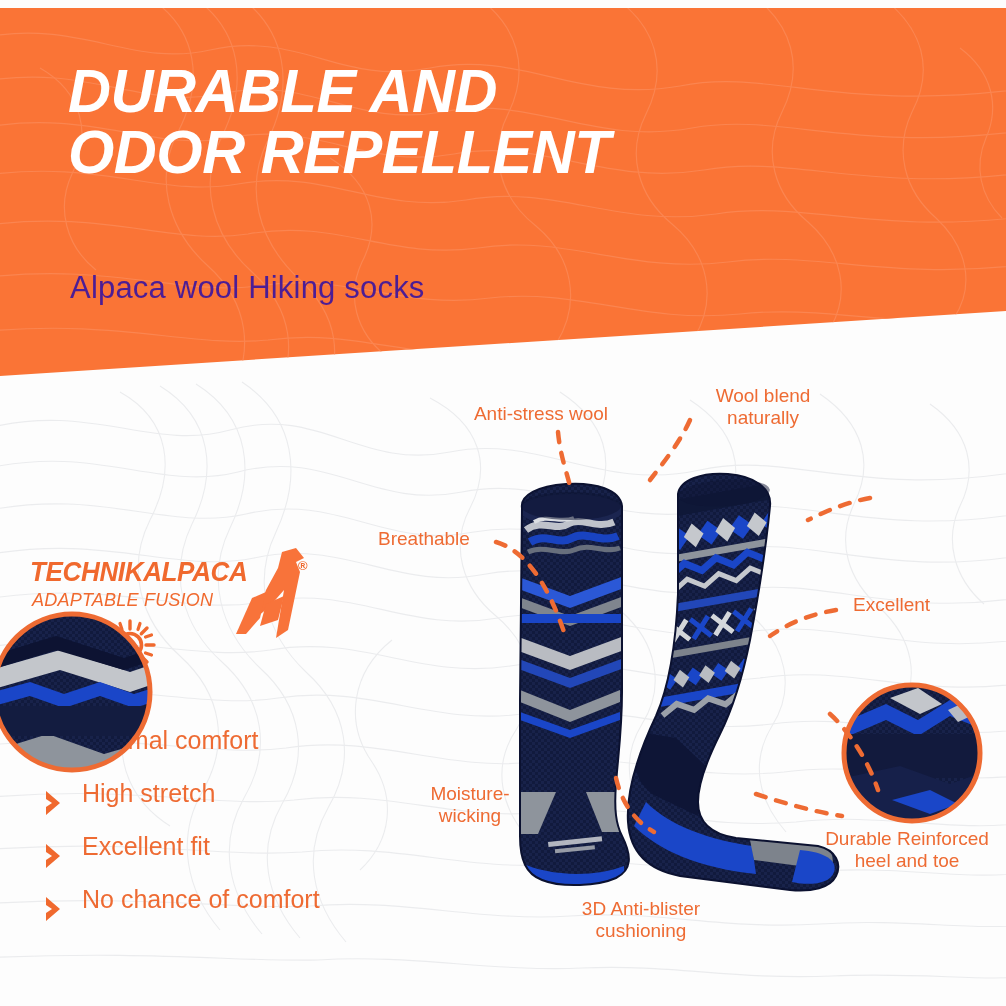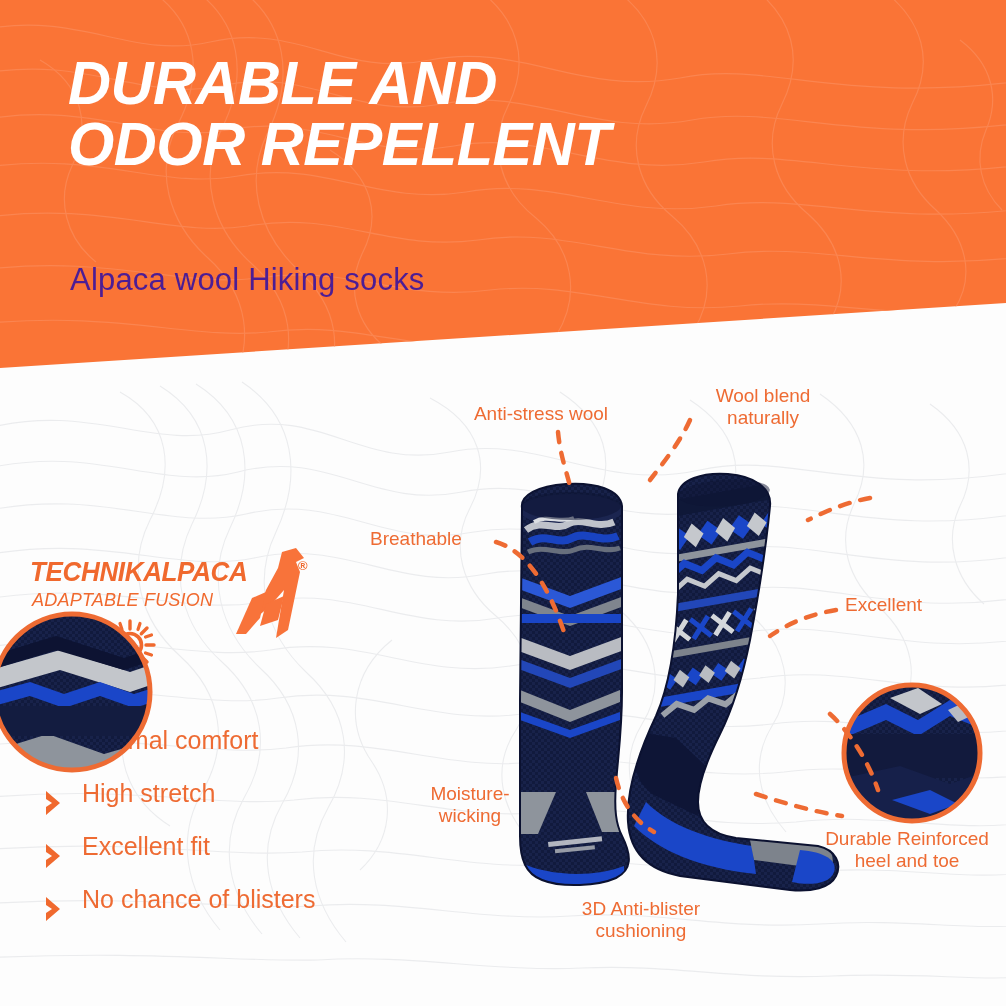--- a/index.html
+++ b/index.html
@@ -8,21 +8,21 @@
     background:#ffffff;
     font-family:"Liberation Sans", sans-serif;
   }
   #stage{position:absolute;inset:0;width:1006px;height:1006px;overflow:hidden;background:#fdfdfd;}
 
   
   .topo{position:absolute;inset:0;width:1006px;height:1006px;pointer-events:none;}
 
   
   .hero{
-    position:absolute;left:0;top:0;width:1006px;height:380px;
+    position:absolute;left:0;top:8px;width:1006px;height:380px;
     background:#FA7436;
     clip-path:polygon(0 0,1006px 0,1006px 303px,0 368px);
     overflow:hidden;
   }
   .hero-topo{position:absolute;left:0;top:0;width:1006px;height:380px;}
   .headline{
     position:absolute;left:68px;top:52px;
     color:#ffffff;
     font-size:62px;line-height:0.99;
     font-weight:bold;font-style:italic;
@@ -67,21 +67,21 @@
 
   
   .socks{position:absolute;left:0;top:370px;width:1006px;height:636px;}
 
   
   .cal{
     position:absolute;color:#EE6B33;font-size:19px;line-height:1.18;
     font-weight:400;white-space:pre-line;
   }
   .cal.c{text-align:center;}
-  .cal.l{text-align:left;}
+  .cal.l{text-align:left;margin-left:8px;}
 </style>
 </head>
 <body>
 
 <div id="stage">
 
   <svg class="topo" viewBox="0 0 1006 1006">
     <g fill="none" stroke="#ebecee" stroke-width="1.1">
       <path d="M-20 430 C 90 400 150 452 230 430 C 320 405 360 470 450 452 C 540 434 600 492 700 470 C 790 450 860 500 1030 470"></path>
       <path d="M-20 470 C 95 442 158 492 238 472 C 330 448 372 510 462 492 C 552 474 612 530 712 510 C 800 492 872 540 1030 512"></path>
@@ -237,21 +237,21 @@
       </span>
       <span class="btxt">Excellent fit</span>
     </div>
 
     <div class="bullet">
       <span class="chev">
         <svg width="22" height="26" viewBox="0 0 22 26">
             <path d="M2 1 L16 13 L2 25 L2 17 L8 13 L2 9 Z" fill="#F0692E"></path>
           </svg>
       </span>
-      <span class="btxt">No chance of blisters</span>
+      <span class="btxt">No chance of comfort</span>
     </div>
   </div>
 
   <svg class="socks" viewBox="0 0 1006 636">
     <defs>
 
       <pattern id="knitNavy" width="6" height="6" patternUnits="userSpaceOnUse">
         <rect width="6" height="6" fill="#111a3d"></rect>
         <rect width="3" height="3" fill="#18224a"></rect>
         <rect x="3" y="3" width="3" height="3" fill="#18224a"></rect>

